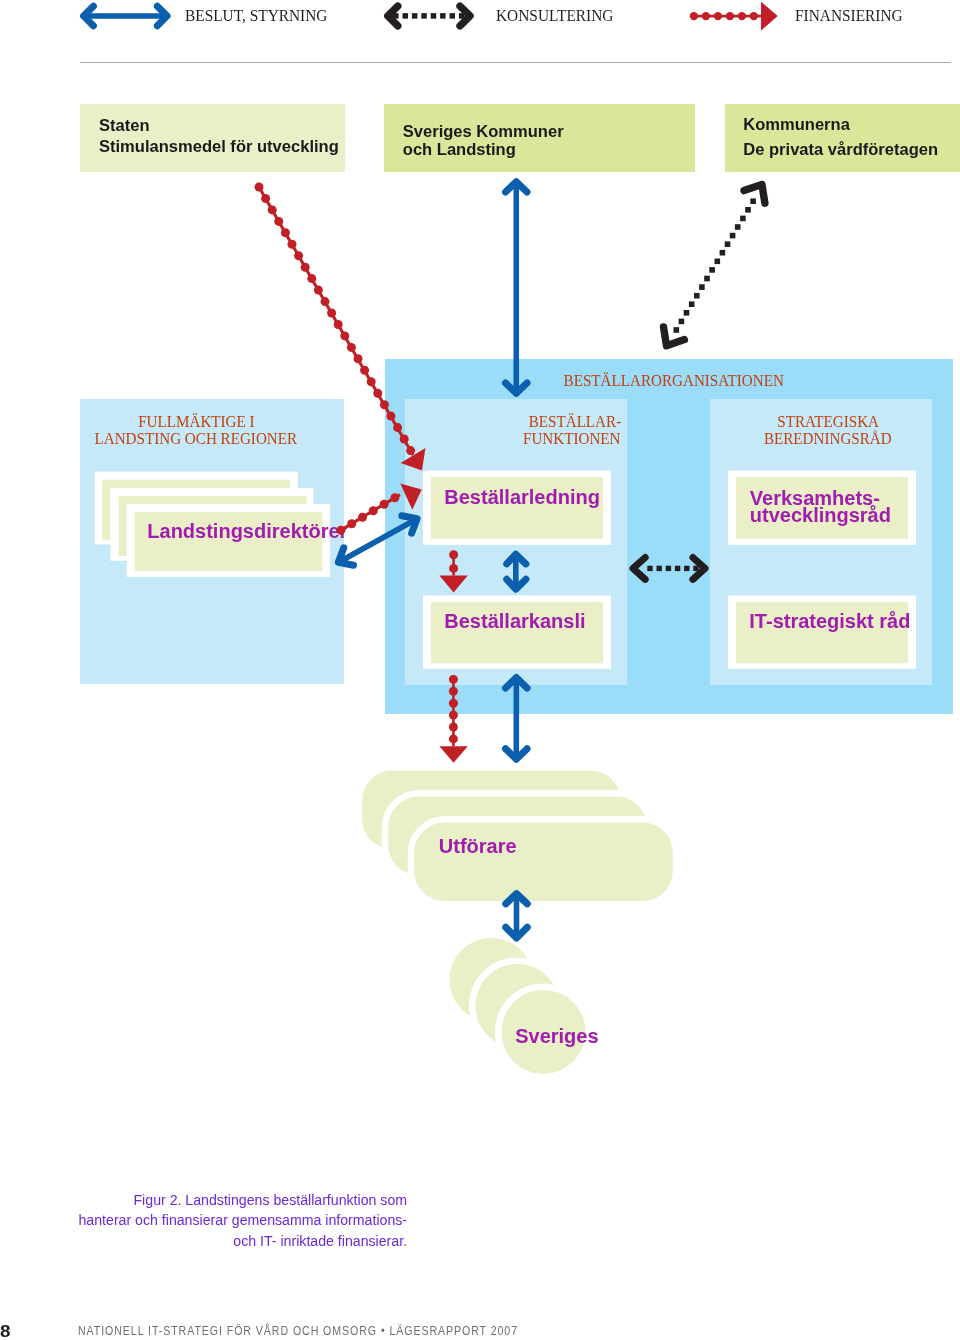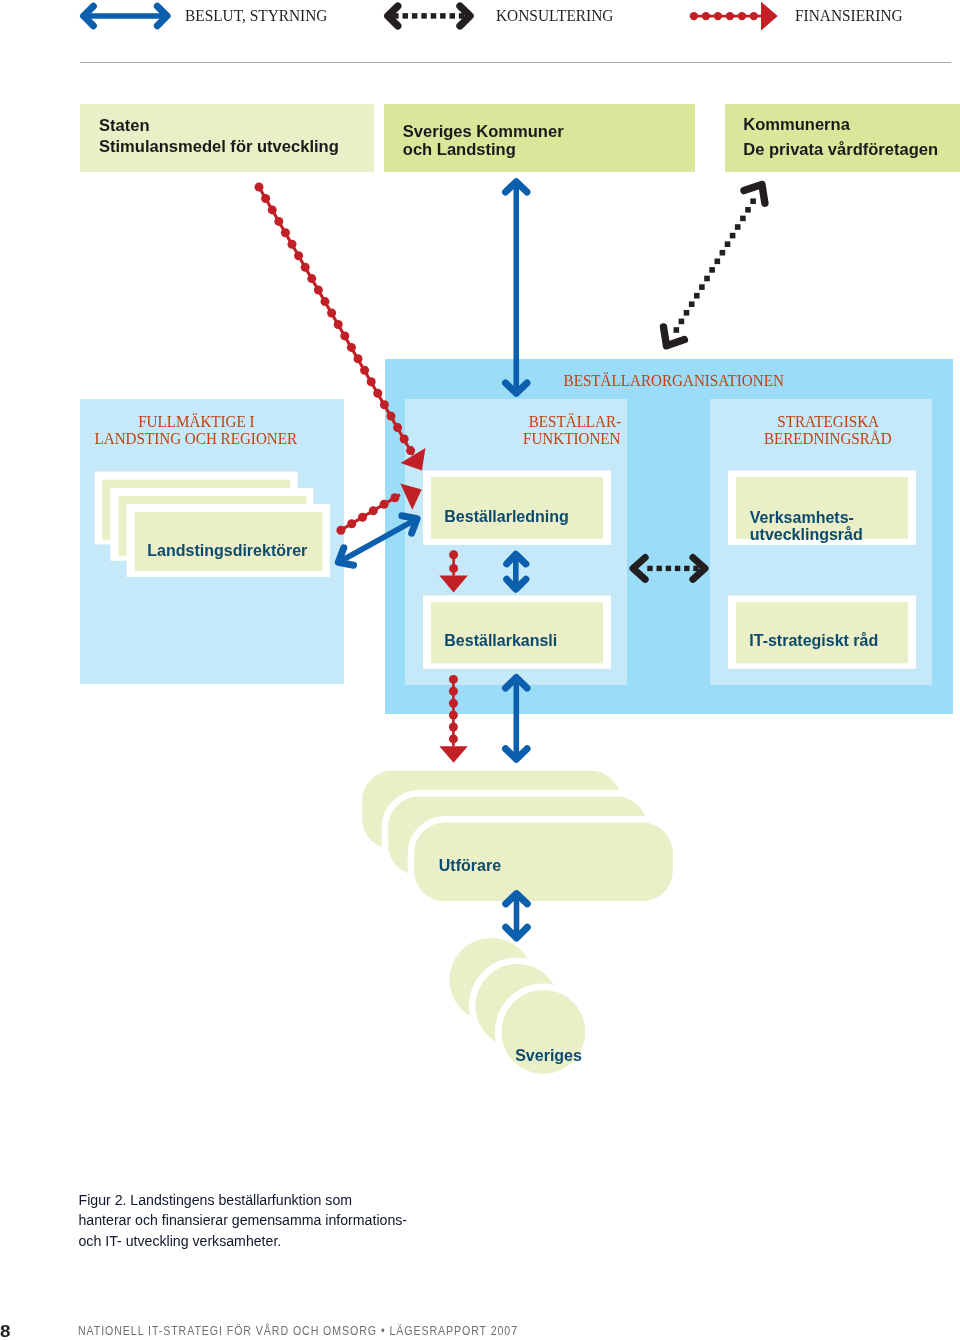--- a/index.html
+++ b/index.html
@@ -5,26 +5,26 @@
   html,body{margin:0;padding:0;background:#ffffff;}
   body{width:960px;height:1340px;overflow:hidden;font-family:"Liberation Sans",sans-serif;-webkit-font-smoothing:antialiased;}
   .page{position:relative;width:960px;height:1340px;background:#ffffff;}
   .legend-item{position:absolute;height:40px;}
   .legend-icon{position:absolute;left:0;top:0;}
   .legend-label{position:absolute;font-family:"Liberation Serif",serif;font-size:17px;color:#231f20;white-space:nowrap;transform:scaleX(0.905);transform-origin:left top;}
   .rule{position:absolute;background:#a7a9ac;}
   .topbox{position:absolute;}
   .topbox-line{position:absolute;font-family:"Liberation Sans",sans-serif;font-weight:bold;font-size:16.55px;color:#1a1a1a;white-space:nowrap;}
   .svglayer{position:absolute;left:0;top:0;width:960px;height:1340px;}
-  .caption{position:absolute;font-family:"Liberation Sans",sans-serif;font-size:14.15px;line-height:20.2px;color:#0f172a;}
+  .caption{position:absolute;font-family:"Liberation Sans",sans-serif;font-size:14.15px;line-height:20.2px;color:#6d28d9;text-align:right;}
   .footer-num{position:absolute;font-family:"Liberation Sans",sans-serif;font-weight:bold;font-size:16px;color:#231f20;transform:scaleX(1.18);transform-origin:left top;}
   .footer-txt{position:absolute;font-family:"Liberation Sans",sans-serif;font-size:13px;letter-spacing:1.15px;color:#6d6e71;white-space:nowrap;transform:scaleX(0.815);transform-origin:left top;}
   .panel-title{position:absolute;font-family:"Liberation Serif",serif;font-size:17px;color:#c2410c;text-align:center;line-height:16.8px;}
   .panel-title span{display:inline-block;transform:scaleX(0.89);}
-  .boxlabel{position:absolute;font-family:"Liberation Sans",sans-serif;font-weight:bold;font-size:16px;color:#0c4a6e;line-height:16.9px;white-space:pre-line;margin-top:20px;}
+  .boxlabel{position:absolute;font-family:"Liberation Sans",sans-serif;font-weight:bold;font-size:20px;color:#a21caf;line-height:16.9px;white-space:pre-line;}
 </style>
 </head>
 <body>
 
 <div class="page">
 
   <div class="legend-item" style="left:75px;top:0px;">
     <svg class="legend-icon" width="105" height="35" viewBox="0 0 105 35">
       <g fill="none" stroke="#0b5fad" stroke-linecap="round" stroke-linejoin="round">
         <path d="M9 15.9 H90" stroke-width="5.5"></path>
@@ -66,21 +66,21 @@
           <circle cx="66.9" cy="16.1" r="4.2"></circle>
           <circle cx="78.8" cy="16.1" r="4.2"></circle>
       </g>
       <path d="M86 1.7 L102.7 16.1 L86 30.5 Z" fill="#c12026"></path>
     </svg>
     <span class="legend-label" style="left:120px;top:6px;">FINANSIERING</span>
   </div>
 
   <div class="rule" style="left:80px;top:62px;width:871px;height:1.2px;"></div>
 
-  <div class="topbox" style="left:80px;top:104px;width:265px;height:68px;background:#ebefc8;padding-left:29px;">
+  <div class="topbox" style="left:80px;top:104px;width:265px;height:68px;background:#ebefc8;">
     <span class="topbox-line" style="left:19px;top:11.7px;">Staten</span>
     <span class="topbox-line" style="left:19px;top:33px;text-align:right;">Stimulansmedel för utveckling</span>
   </div>
   <div class="topbox" style="left:384px;top:104px;width:311px;height:68px;background:#dce69a;">
     <span class="topbox-line" style="left:18.8px;top:18.2px;">Sveriges Kommuner</span>
     <span class="topbox-line" style="left:18.8px;top:36.4px;">och Landsting</span>
   </div>
   <div class="topbox" style="left:689px;top:104px;width:264px;height:68px;background:#dce69a;margin-left:36px;">
     <span class="topbox-line" style="left:18.3px;top:11.2px;">Kommunerna</span>
     <span class="topbox-line" style="left:18.3px;top:36.4px;">De privata vårdföretagen</span>
@@ -298,19 +298,19 @@
     <g fill="none" stroke="#0b5fad" stroke-linecap="round" stroke-linejoin="round">
       <path d="M516.5 895 V936" stroke-width="5.6"></path>
       <path d="M505.7 903.9 L516.5 893.6 L527.3 903.9" stroke-width="7"></path>
       <path d="M505.7 927.3 L516.5 938.1 L527.3 927.3" stroke-width="7"></path>
     </g>
   </svg>
 
   <div class="caption" style="left:78.5px;top:1190.2px;">
     <div>Figur 2. Landstingens beställarfunktion som</div>
     <div>hanterar och finansierar gemensamma informations-</div>
-    <div>och IT- utveckling verksamheter.</div>
+    <div>och IT- inriktade finansierar.</div>
   </div>
 
   <div class="footer-num" style="left:0.3px;top:1323.4px;">8</div>
   <div class="footer-txt" style="left:77.9px;top:1322.5px;">NATIONELL IT-STRATEGI FÖR VÅRD OCH OMSORG • LÄGESRAPPORT 2007</div>
 
 </div>
 
 </body></html>

